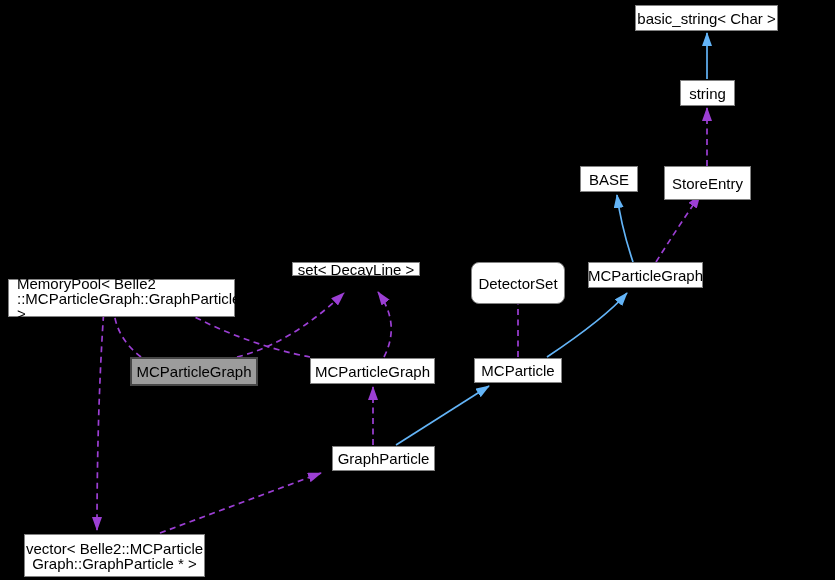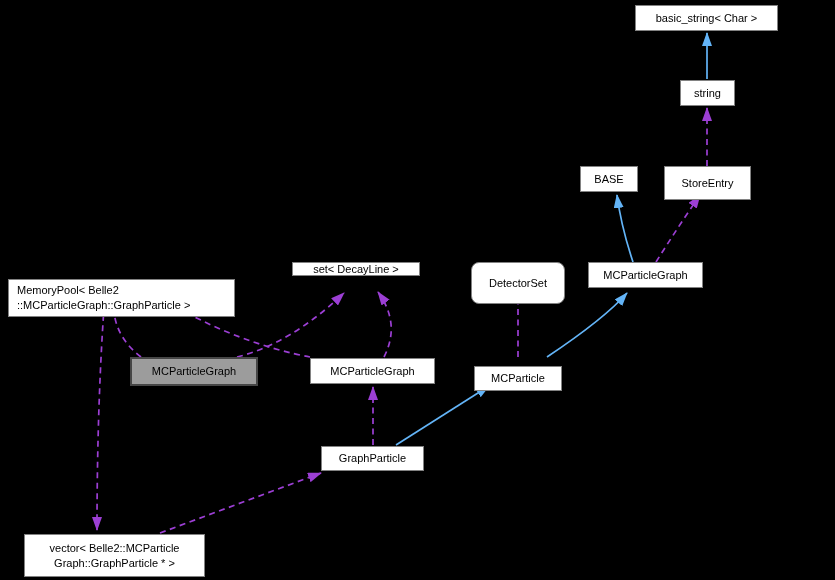--- a/index.html
+++ b/index.html
@@ -13,21 +13,21 @@
   .edge.usage{stroke:var(--usage-edge,#9c3fd4);stroke-width:1.7;stroke-dasharray:6 4.5;}
   .edge.inherit{stroke:var(--inheritance-edge,#63b4f7);stroke-width:1.7;}
   .mk-usage{fill:var(--usage-edge,#9c3fd4);}
   .mk-inherit{fill:var(--inheritance-edge,#63b4f7);}
   .node{
     position:absolute;box-sizing:border-box;
     background:var(--node-fill,#fff);
     border:1.5px solid var(--node-border,#828282);
     color:var(--text,#000);
     display:flex;align-items:center;justify-content:center;
-    text-align:center;font-size:11px;line-height:15px;
+    text-align:center;font-size:15px;line-height:15px;
     white-space:pre-line;cursor:pointer;
   }
   .node.focal{
     background:var(--focal-fill,#9c9c9c);
     border:2px solid var(--focal-border,#464646);
   }
   .node.left-text{justify-content:flex-start;text-align:left;padding-left:8px;}
 </style>
 </head>
 <body>
@@ -74,20 +74,20 @@
 
   <div class="node" style="left:292px;top:262px;width:128px;height:14px;">set&lt; DecayLine &gt;</div>
 
   <div class="node left-text" style="left:8px;top:255px;width:227px;height:38px;margin-top:24px;">MemoryPool&lt; Belle2
 ::MCParticleGraph::GraphParticle &gt;</div>
 
   <div class="node focal" style="left:130px;top:357px;width:128px;height:29px;">MCParticleGraph</div>
 
   <div class="node" style="left:310px;top:358px;width:125px;height:26px;">MCParticleGraph</div>
 
-  <div class="node" style="left:474px;top:358px;width:88px;height:25px;margin-top:8px;">MCParticle</div>
+  <div class="node" style="left:474px;top:358px;width:88px;height:25px;">MCParticle</div>
 
-  <div class="node" style="left:321px;top:446px;width:103px;height:25px;">GraphParticle</div>
+  <div class="node" style="left:332px;top:446px;width:103px;height:25px;">GraphParticle</div>
 
   <div class="node" style="left:24px;top:534px;width:181px;height:43px;">vector&lt; Belle2::MCParticle
 Graph::GraphParticle * &gt;</div>
 
 </div>
 
 </body></html>

